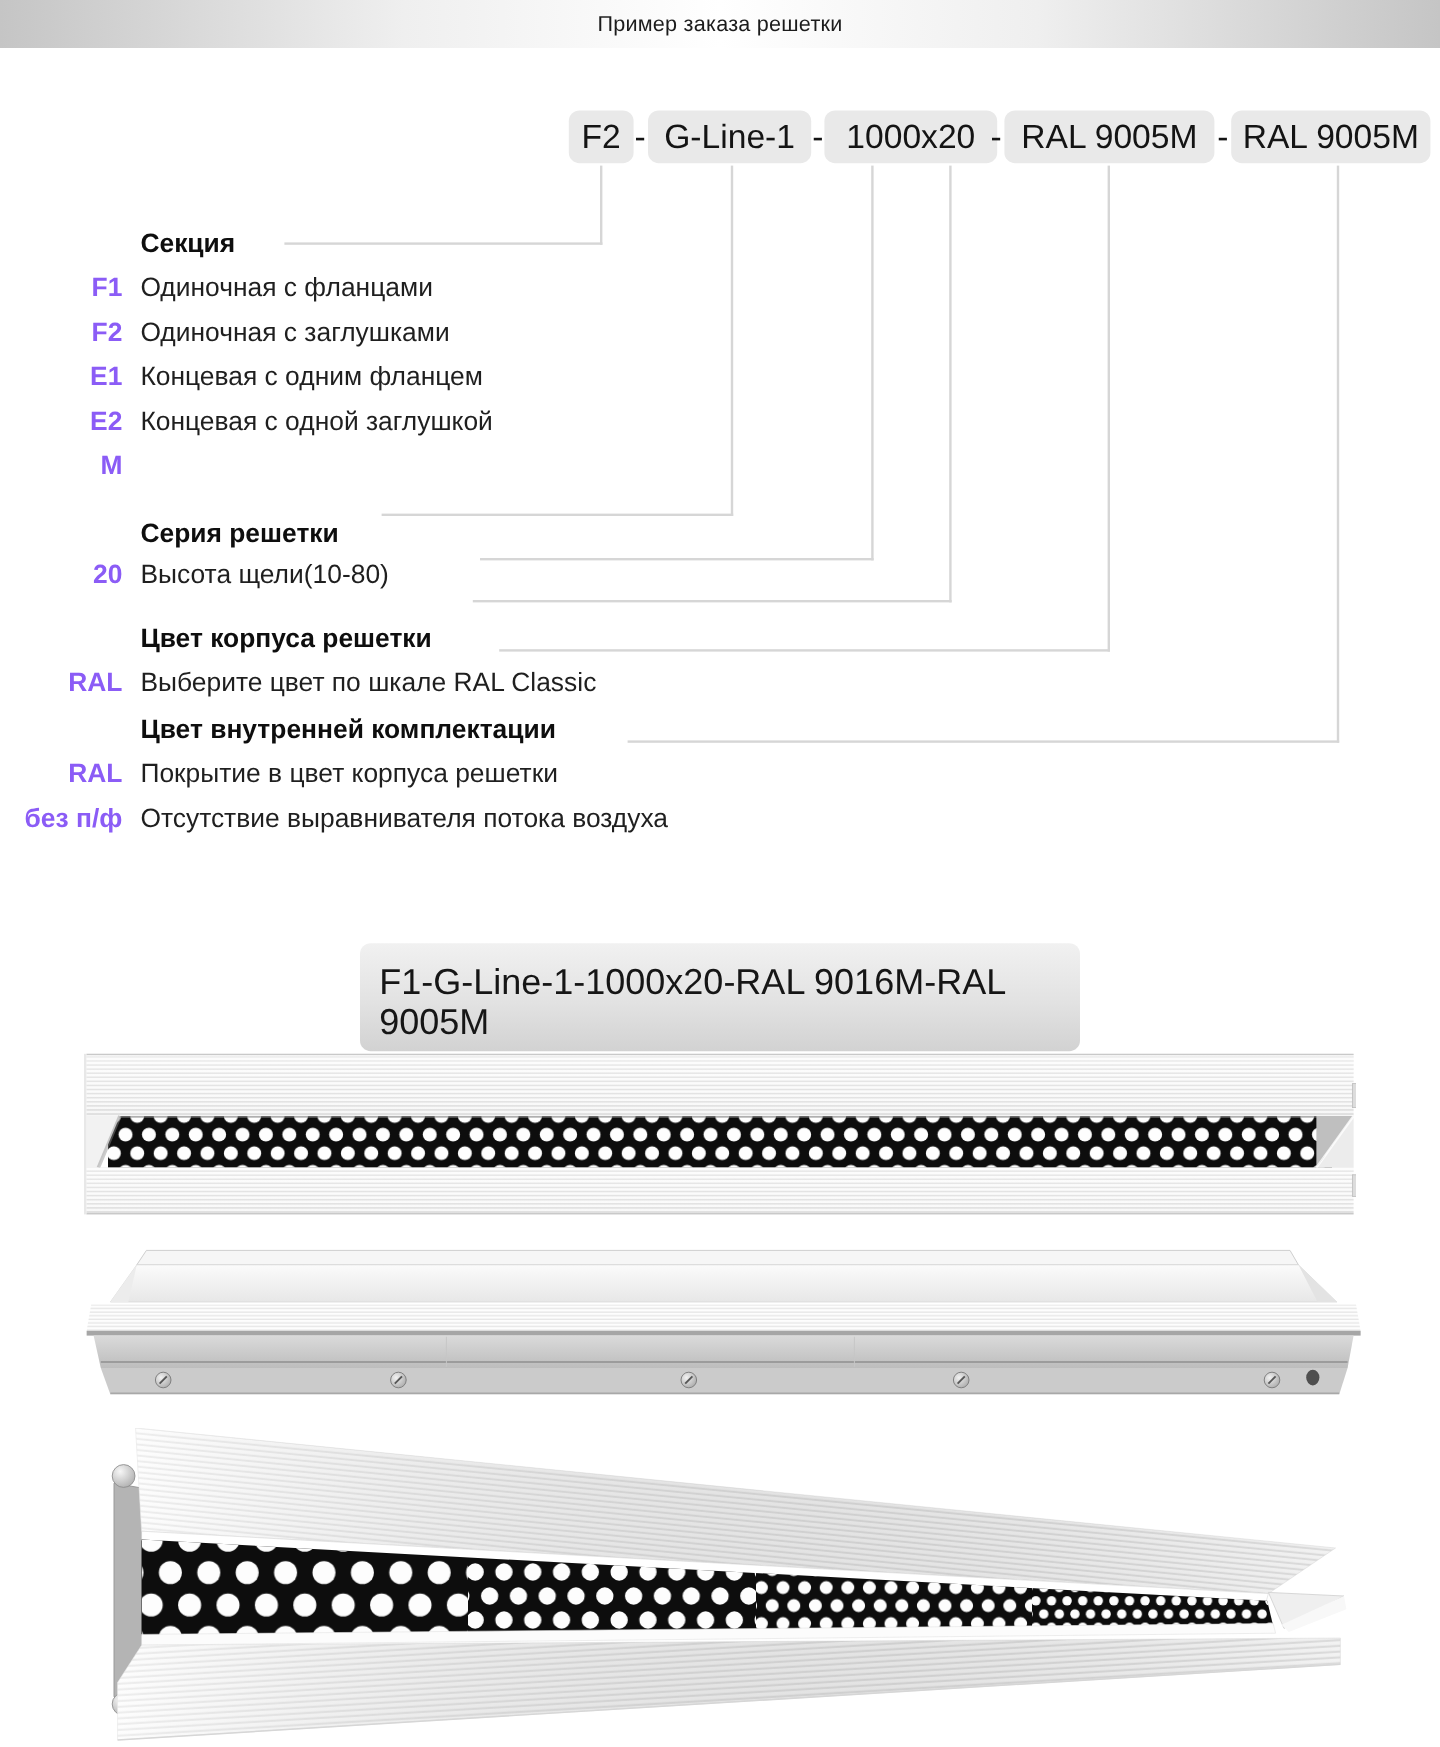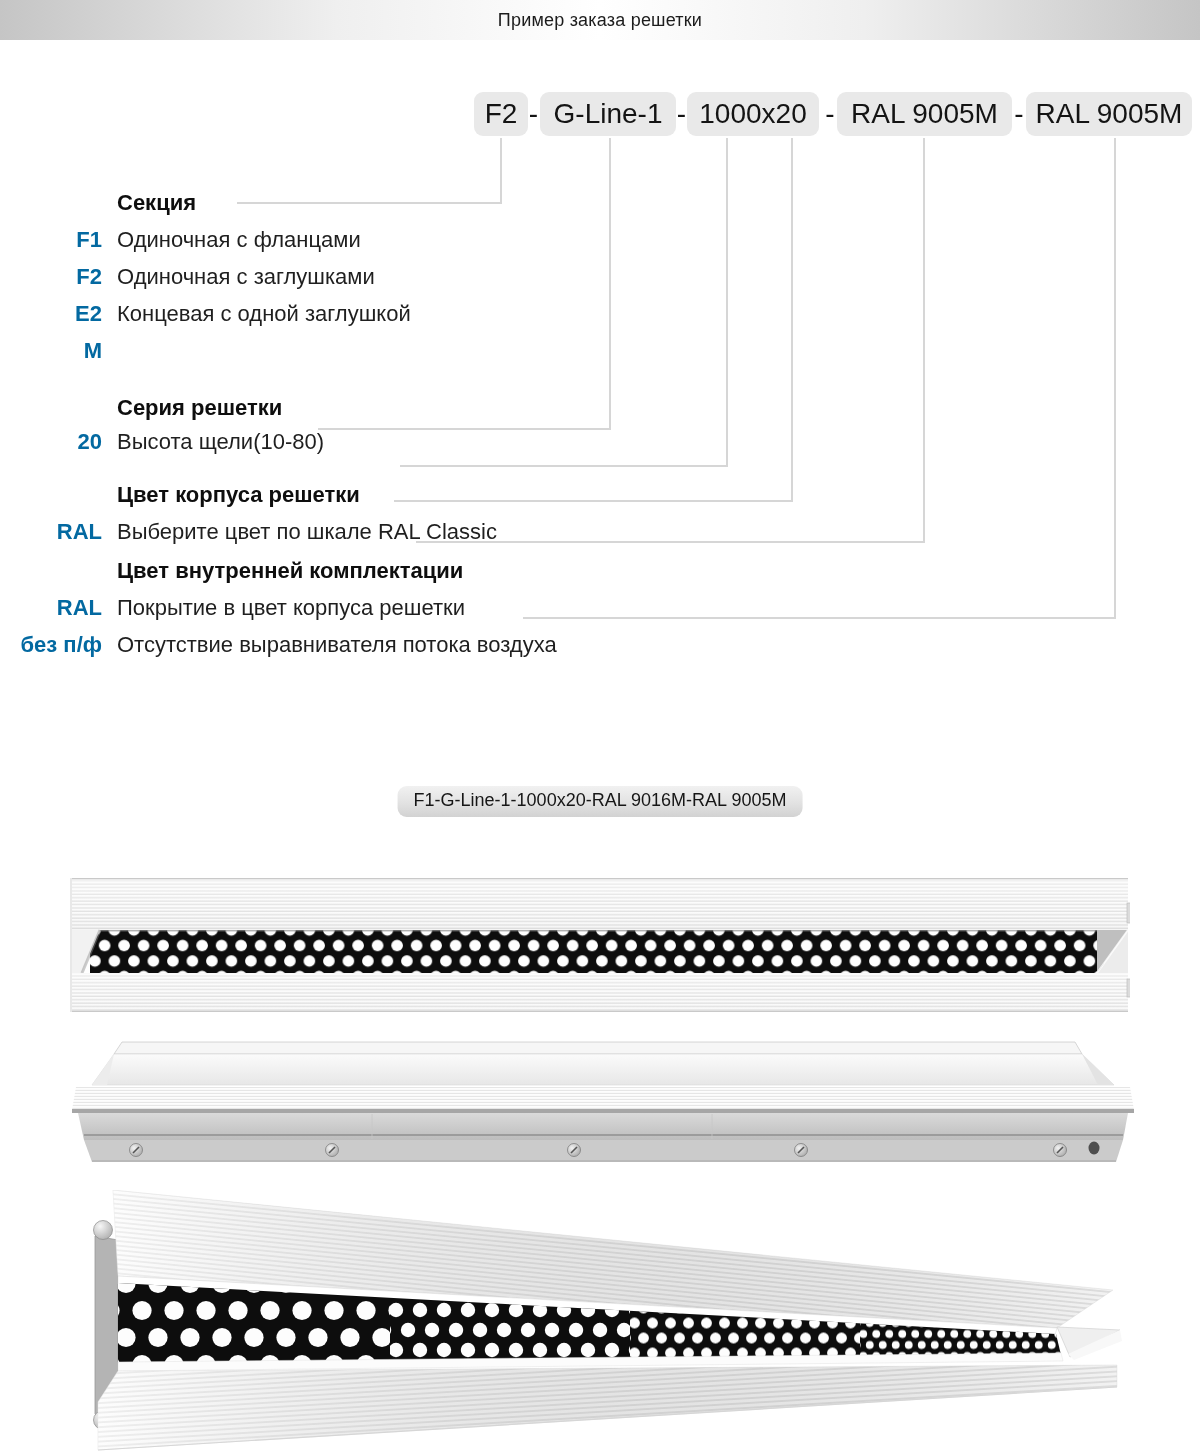--- a/index.html
+++ b/index.html
@@ -14,46 +14,46 @@
   .code-box{position:absolute;top:92px;height:44px;background:#e9e9e9;border-radius:9px;
     display:flex;align-items:center;justify-content:center;font-size:28px;color:#141414;}
   .code-sep{position:absolute;top:92px;height:44px;display:flex;align-items:center;justify-content:center;
     font-size:28px;color:#141414;}
   
   .vline{position:absolute;width:2px;background:#d6d6d6;}
   .hline{position:absolute;height:2px;background:#d6d6d6;}
   
   .legend{position:absolute;left:0;top:184px;width:700px;}
   .lrow{display:flex;height:37px;align-items:center;font-size:22px;color:#1f1f1f;}
-  .lrow .code{flex:0 0 102px;width:102px;text-align:right;font-weight:700;color:#0369a1;white-space:nowrap;}
+  .lrow .code{flex:0 0 102px;width:102px;text-align:right;font-weight:700;color:#8b5cf6;white-space:nowrap;}
   .lrow .desc{margin-left:15px;white-space:nowrap;}
   .lrow.head .desc{font-weight:700;color:#0e0e0e;}
   .mt4{margin-top:20px}.mtm3{margin-top:-3px}.mt5{margin-top:16px}.mt2{margin-top:2px}
   
   .example-box{position:absolute;top:786px;left:50%;transform:translateX(-50%);
-    padding:4px 16px 6px 16px;border-radius:9px;font-size:18px;color:#161616;
+    padding:16px 16px 6px 16px;border-radius:9px;font-size:30px;color:#161616;
     background:linear-gradient(180deg,#f1f1f1 0%,#e2e2e2 55%,#d2d2d2 100%);}
   
   .fig{position:absolute;}
   .fig svg{display:block;}
 </style>
 </head>
 <body>
 
 <div class="page">
 
   <div class="header-band">
     <div class="header-title">Пример заказа решетки</div>
   </div>
 
   <div class="code-box" style="left:474px;width:54px;">F2</div>
   <div class="code-sep" style="left:527px;width:13px;">-</div>
   <div class="code-box" style="left:540px;width:136px;text-align:right;">G-Line-1</div>
   <div class="code-sep" style="left:676px;width:11px;">-</div>
-  <div class="code-box" style="left:687px;width:132px;">1000x20</div>
+  <div class="code-box" style="left:687px;width:144px;">1000x20</div>
   <div class="code-sep" style="left:823px;width:14px;">-</div>
   <div class="code-box" style="left:837px;width:175px;">RAL 9005M</div>
   <div class="code-sep" style="left:1012px;width:14px;">-</div>
   <div class="code-box" style="left:1026px;width:166px;">RAL 9005M</div>
 
   <div class="vline" style="left:500px;top:138px;height:66px;"></div>
   <div class="vline" style="left:609px;top:138px;height:292px;"></div>
   <div class="vline" style="left:726px;top:138px;height:329px;"></div>
   <div class="vline" style="left:791px;top:138px;height:364px;"></div>
   <div class="vline" style="left:923px;top:138px;height:405px;"></div>
@@ -71,20 +71,24 @@
         <span class="code"></span>
         <span class="desc">Секция</span>
       </div>
     <div class="lrow">
         <span class="code">F1</span>
         <span class="desc">Одиночная с фланцами</span>
       </div>
     <div class="lrow">
         <span class="code">F2</span>
         <span class="desc">Одиночная с заглушками</span>
+      </div>
+    <div class="lrow">
+        <span class="code">E1</span>
+        <span class="desc">Концевая с одним фланцем</span>
       </div>
     <div class="lrow">
         <span class="code">E2</span>
         <span class="desc">Концевая с одной заглушкой</span>
       </div>
     <div class="lrow">
         <span class="code">M</span>
       </div>
     <div class="lrow head mt4">
         <span class="code"></span>

